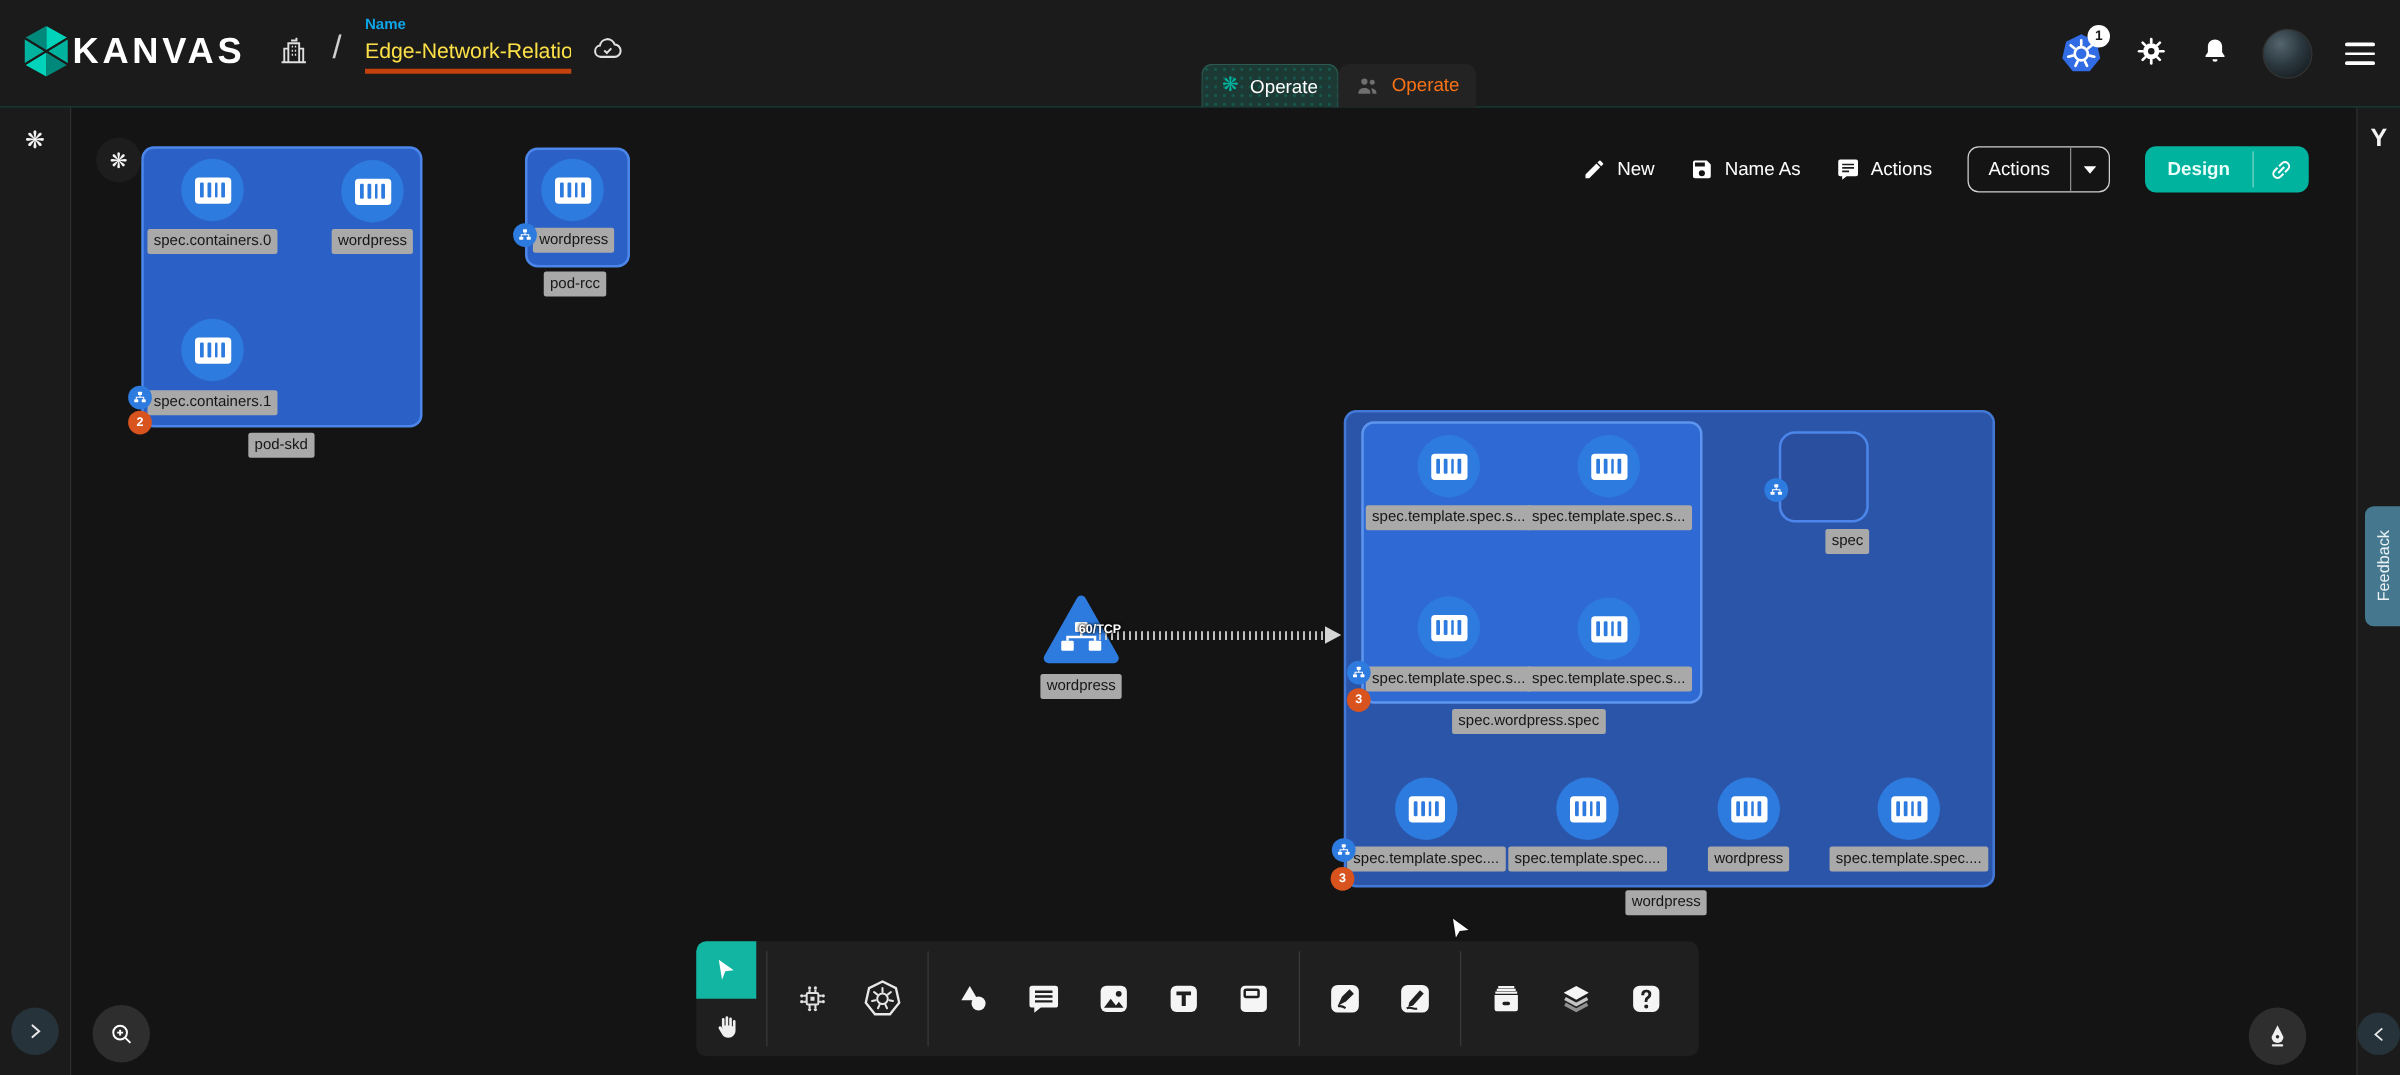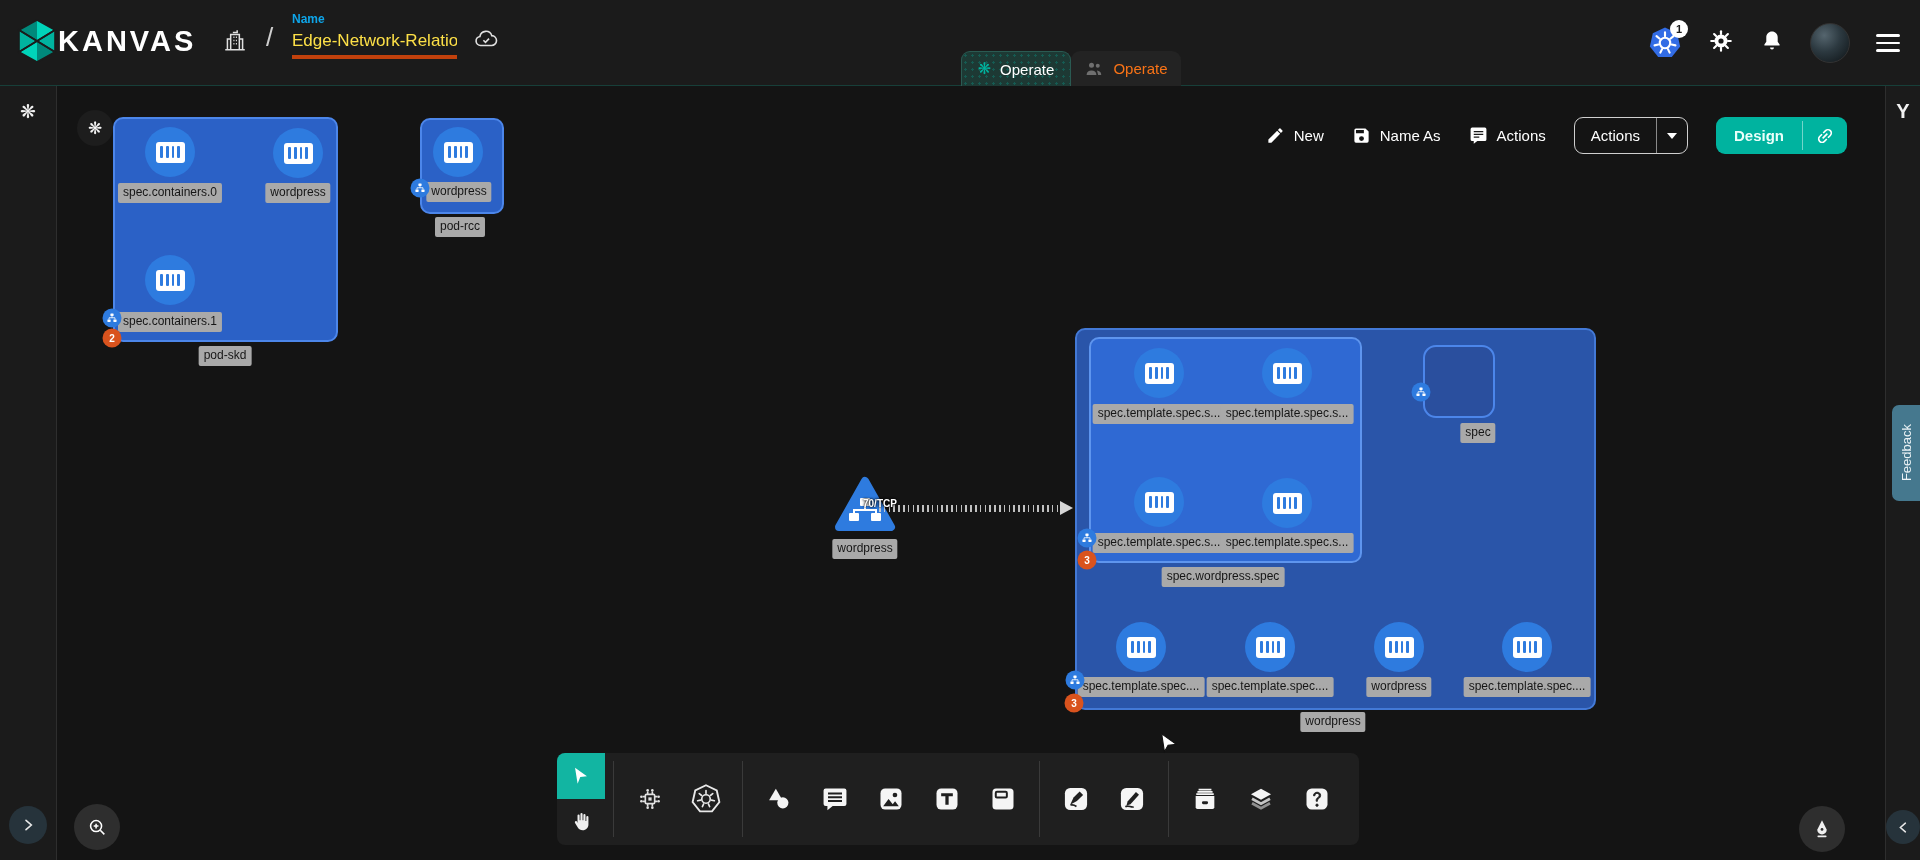--- a/index.html
+++ b/index.html
@@ -326,21 +326,21 @@
               <rect x="26" y="22" width="10" height="8" rx="1"></rect>
               <rect x="15" y="37" width="10" height="8" rx="1"></rect>
               <rect x="37" y="37" width="10" height="8" rx="1"></rect>
             </g>
             <path d="M31 30v4M20 37v-3h22v3" fill="none" stroke="#fff" stroke-width="2"></path>
           </g>
       </svg>
     </div>
     <div class="edge-line" style="left:822px;top:419px;width:182px;"></div>
     <div class="edge-arrow" style="left:1003px;top:415px;"></div>
-    <div class="edge-label" style="left:806px;top:412px;">70/TCP</div>
+    <div class="edge-label" style="left:806px;top:412px;">60/TCP</div>
     <div class="chip" style="left:808px;top:463px;">wordpress</div>
 
     <div class="group g-outer" style="left:1018px;top:242px;width:521px;height:382px;"></div>
 
     <div class="group g-inner" style="left:1032px;top:251px;width:273px;height:226px;"></div>
     <div class="cnode" style="left:1102px;top:287px;">
         <span class="crate">
           <i></i>
           <i></i>
           <i></i>

